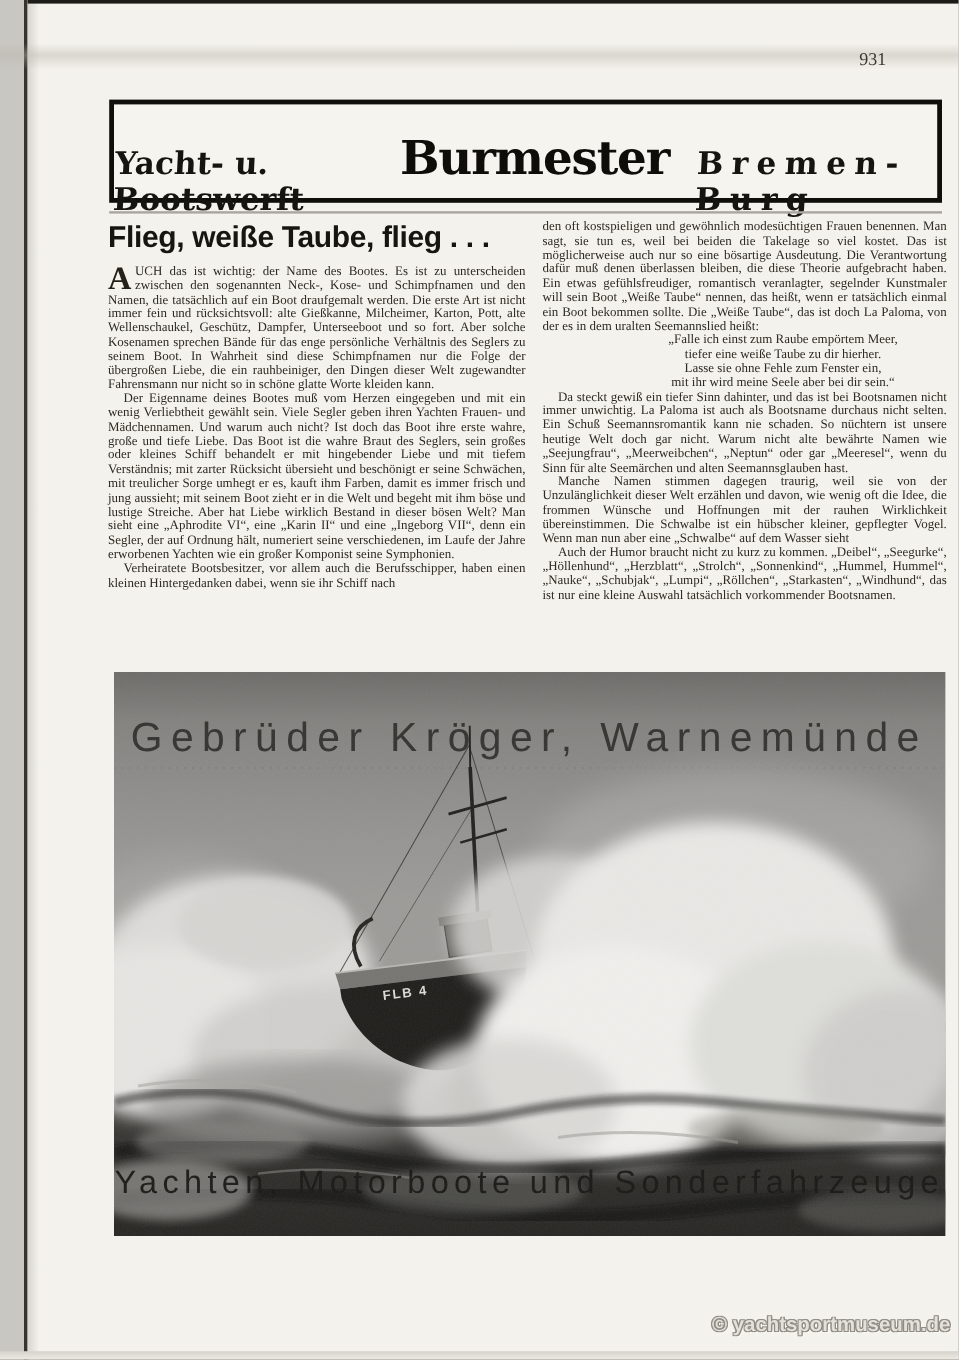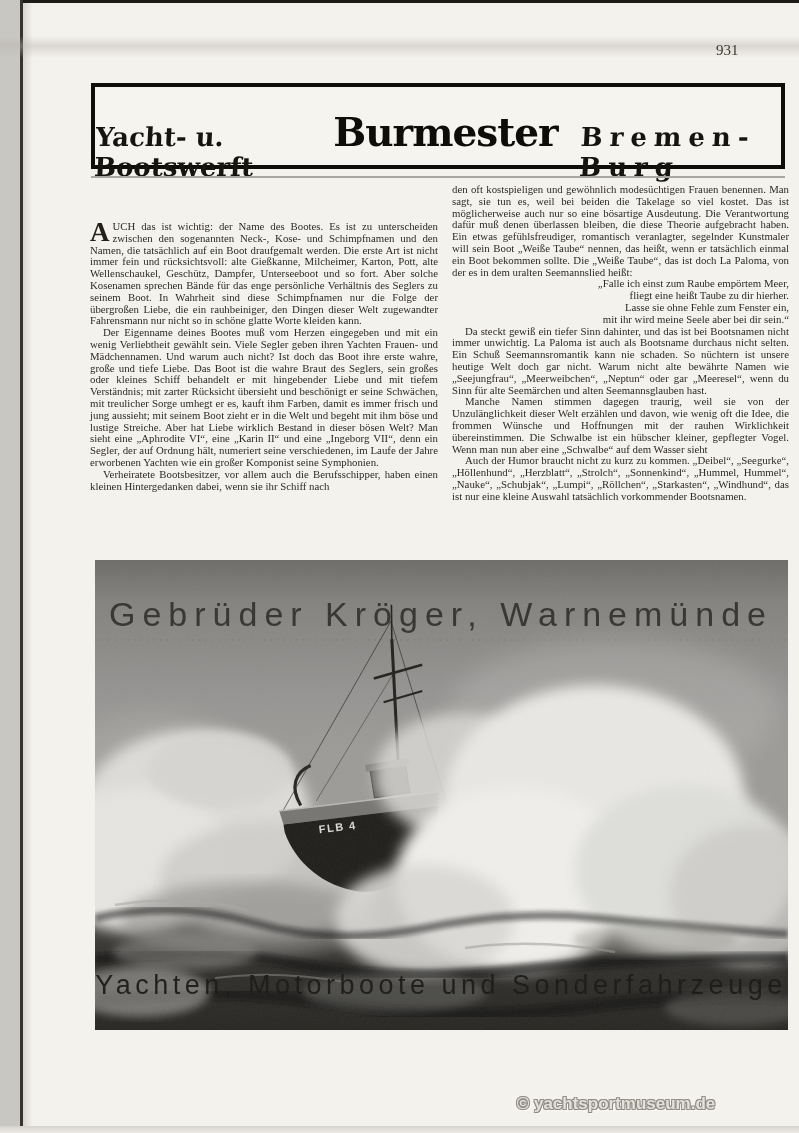--- a/index.html
+++ b/index.html
@@ -32,28 +32,28 @@
   
   .title{position:absolute;left:90px;top:184px;width:350px;font-family:"Liberation Sans",sans-serif;
          font-weight:bold;font-size:25px;letter-spacing:-.3px;color:#17150f;}
   .col{position:absolute;font-size:10.8px;line-height:11.8px;color:#2c2a23;text-align:justify;}
   .col-left{left:90px;top:221px;width:348px;}
   .col-right{left:452px;top:184px;width:337px;}
   .col p{margin:0;}
   .col p.ind{text-indent:13px;}
   .dropcap{float:left;font-size:27px;line-height:22px;font-weight:bold;color:#232118;
            padding-right:3px;}
-  .poem{margin:0 0 0 64px;text-align:right;}
+  .poem{margin:0 0 0 64px;text-align:center;}
 
   
   .photo{position:absolute;left:95px;top:560px;width:693px;height:470px;}
   .photo svg{display:block;}
 
   
-  .watermark{position:absolute;left:440px;top:1094px;width:352px;text-align:center;
+  .watermark{position:absolute;left:440px;top:1094px;width:352px;text-align:right;
      font-family:"Liberation Sans",sans-serif;font-weight:bold;font-size:17px;
      color:#e4e1da;
      text-shadow:1px 1px 0 #8f8c85,-1px -1px 0 #8f8c85,1px -1px 0 #8f8c85,-1px 1px 0 #8f8c85,
                  2px 2px 1px rgba(255,255,255,.7);}
 </style>
 </head>
 <body>
 
 <div id="page">
 
@@ -66,32 +66,33 @@
 
   <div class="page-num">931</div>
 
   <div class="ad-box">
     <span class="prefix">Yacht- u. Bootswerft</span>
     <span class="brand">Burmester</span>
     <span class="loc">Bremen-Burg</span>
   </div>
   <div class="ad-rule"></div>
 
+  <div class="title">Flieg, weiße Taube, flieg . . .</div>
 
   <div class="col col-left">
     <p><span class="dropcap">A</span><span>UCH das ist wichtig: der Name des Bootes.  Es ist zu unterscheiden zwischen den sogenannten Neck-, Kose- und Schimpfnamen und den Namen, die tatsächlich auf ein Boot draufgemalt werden.  Die erste Art ist nicht immer fein und rücksichtsvoll: alte Gießkanne, Milcheimer, Karton, Pott, alte Wellenschaukel, Geschütz, Dampfer, Unterseeboot und so fort.  Aber solche Kosenamen sprechen Bände für das enge persönliche Verhältnis des Seglers zu seinem Boot.  In Wahrheit sind diese Schimpfnamen nur die Folge der übergroßen Liebe, die ein rauhbeiniger, den Dingen dieser Welt zugewandter Fahrensmann nur nicht so in schöne glatte Worte kleiden kann.</span></p>
     <p class="ind">Der Eigenname deines Bootes muß vom Herzen eingegeben und mit ein wenig Verliebtheit gewählt sein.  Viele Segler geben ihren Yachten Frauen- und Mädchennamen.  Und warum auch nicht? Ist doch das Boot ihre erste wahre, große und tiefe Liebe.  Das Boot ist die wahre Braut des Seglers, sein großes oder kleines Schiff behandelt er mit hingebender Liebe und mit tiefem Verständnis; mit zarter Rücksicht übersieht und beschönigt er seine Schwächen, mit treulicher Sorge umhegt er es, kauft ihm Farben, damit es immer frisch und jung aussieht; mit seinem Boot zieht er in die Welt und begeht mit ihm böse und lustige Streiche.  Aber hat Liebe wirklich Bestand in dieser bösen Welt?  Man sieht eine „Aphrodite VI“, eine „Karin II“ und eine „Ingeborg VII“, denn ein Segler, der auf Ordnung hält, numeriert seine verschiedenen, im Laufe der Jahre erworbenen Yachten wie ein großer Komponist seine Symphonien.</p>
     <p class="ind">Verheiratete Bootsbesitzer, vor allem auch die Berufsschipper, haben einen kleinen Hintergedanken dabei, wenn sie ihr Schiff nach</p>
   </div>
 
   <div class="col col-right">
     <p>den oft kostspieligen und gewöhnlich modesüchtigen Frauen benennen.  Man sagt, sie tun es, weil bei beiden die Takelage so viel kostet. Das ist möglicherweise auch nur so eine bösartige Ausdeutung. Die Verantwortung dafür muß denen überlassen bleiben, die diese Theorie aufgebracht haben.  Ein etwas gefühlsfreudiger, romantisch veranlagter, segelnder Kunstmaler will sein Boot „Weiße Taube“ nennen, das heißt, wenn er tatsächlich einmal ein Boot bekommen sollte.  Die „Weiße Taube“, das ist doch La Paloma, von der es in dem uralten Seemannslied heißt:</p>
     <div class="poem">
       <div>„Falle ich einst zum Raube empörtem Meer,</div>
-      <div>fliegt eine heißt Taube zu dir hierher.</div>
+      <div>tiefer eine weiße Taube zu dir hierher.</div>
       <div>Lasse sie ohne Fehle zum Fenster ein,</div>
       <div>mit ihr wird meine Seele aber bei dir sein.“</div>
     </div>
     <p class="ind">Da steckt gewiß ein tiefer Sinn dahinter, und das ist bei Bootsnamen nicht immer unwichtig.  La Paloma ist auch als Bootsname durchaus nicht selten.  Ein Schuß Seemannsromantik kann nie schaden. So nüchtern ist unsere heutige Welt doch gar nicht.  Warum nicht alte bewährte Namen wie „Seejungfrau“, „Meerweibchen“, „Neptun“ oder gar „Meeresel“, wenn du Sinn für alte Seemärchen und alten Seemannsglauben hast.</p>
     <p class="ind">Manche Namen stimmen dagegen traurig, weil sie von der Unzulänglichkeit dieser Welt erzählen und davon, wie wenig oft die Idee, die frommen Wünsche und Hoffnungen mit der rauhen Wirklichkeit übereinstimmen.  Die Schwalbe ist ein hübscher kleiner, gepflegter Vogel.  Wenn man nun aber eine „Schwalbe“ auf dem Wasser sieht</p>
     <p class="ind">Auch der Humor braucht nicht zu kurz zu kommen.  „Deibel“, „Seegurke“, „Höllenhund“, „Herzblatt“, „Strolch“, „Sonnenkind“, „Hummel, Hummel“, „Nauke“, „Schubjak“, „Lumpi“, „Röllchen“, „Starkasten“, „Windhund“, das ist nur eine kleine Auswahl tatsächlich vorkommender Bootsnamen.</p>
   </div>
 
   <div class="photo">
     <svg width="693" height="470" viewBox="0 0 693 470" xmlns="http://www.w3.org/2000/svg">

